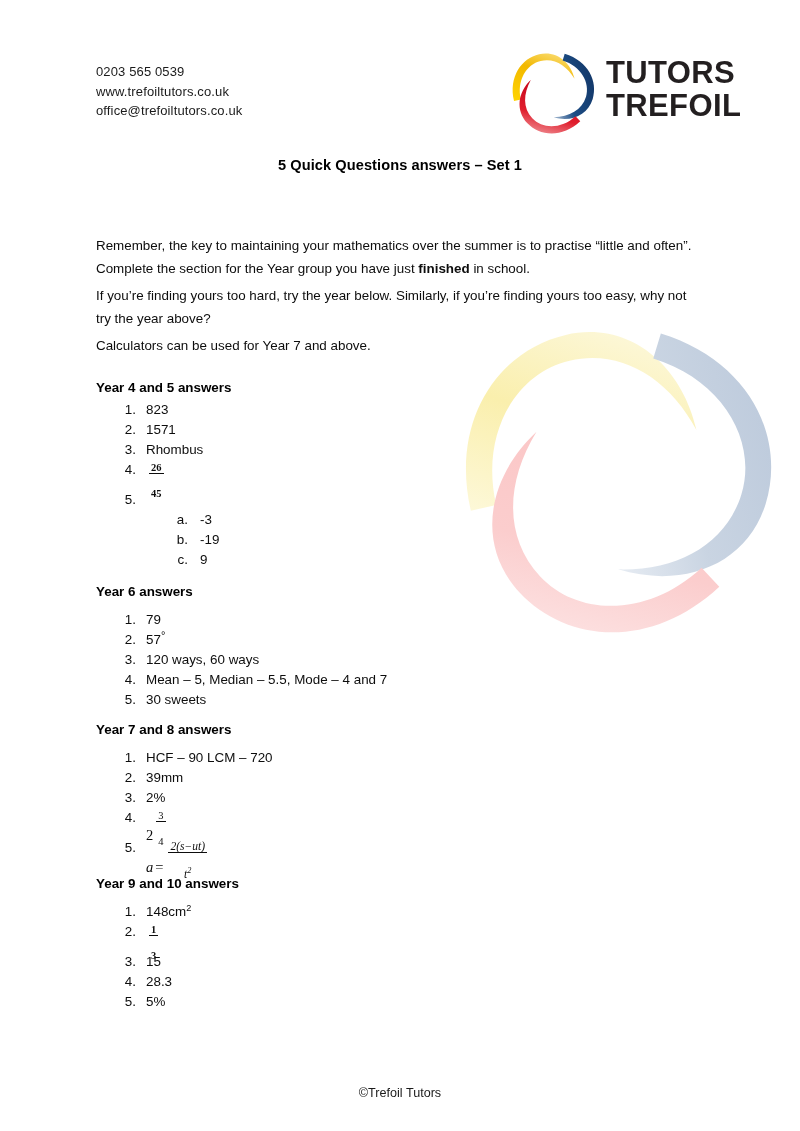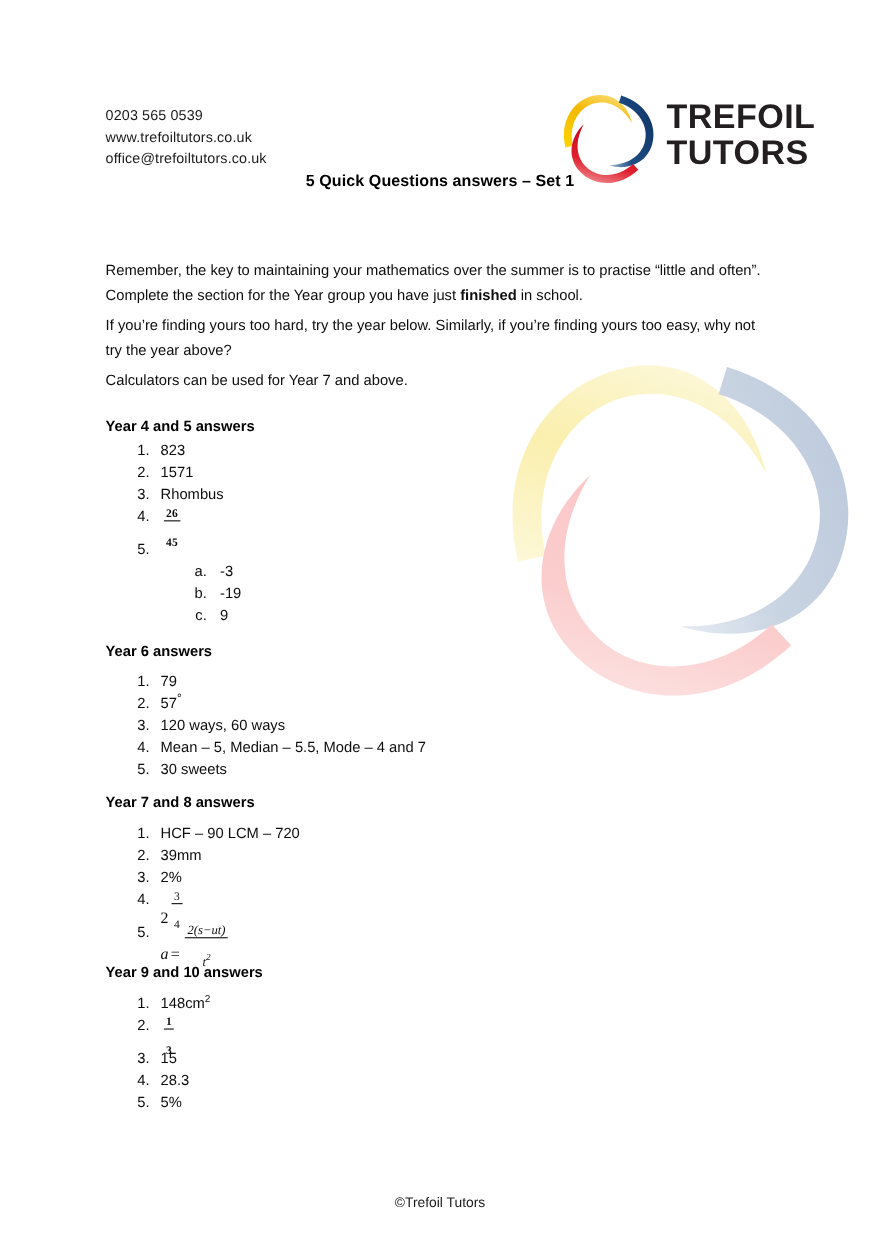--- a/index.html
+++ b/index.html
@@ -29,21 +29,20 @@
     pointer-events: none;
     z-index: 0;
   }
 
   
   #header-block {
     position: absolute;
     left: 0; top: 0; right: 0;
     height: 150px;
     z-index: 2;
-    margin-top: 33px;
   }
   #contact-info {
     position: absolute;
     left: 96px;
     top: 62px;
     font-size: 13.0px;
     line-height: 19.5px;
     color: #1a1a1a;
     letter-spacing: 0.01em;
   }
@@ -302,22 +301,22 @@
                        C 23,19 33,9 33,-5 C 33,-20 19,-33 0,-33 Z" fill="url(#lgB)" transform="rotate(-75)"></path>
             </g>
             <g transform="rotate(212)">
               <path d="M 0,-40 C 25,-40 40,-23 40,-5 C 40,12 26,24 8,24
                        C 23,19 33,9 33,-5 C 33,-20 19,-33 0,-33 Z" fill="url(#lgR)" transform="rotate(-75)"></path>
             </g>
           </g>
         </svg>
       </div>
       <div id="logo-wordmark">
+        <div>TUTORS</div>
         <div>TREFOIL</div>
-        <div>TUTORS</div>
       </div>
     </div>
   </div>
 
   <div id="content">
 
     <div id="doc-title">5 Quick Questions answers – Set 1</div>
 
     <p class="para" id="para-1"><span>Remember, the key to maintaining your mathematics over the summer is to practise “little and often”. Complete the section for the Year group you have just </span><b>finished</b><span> in school.</span></p>
 

